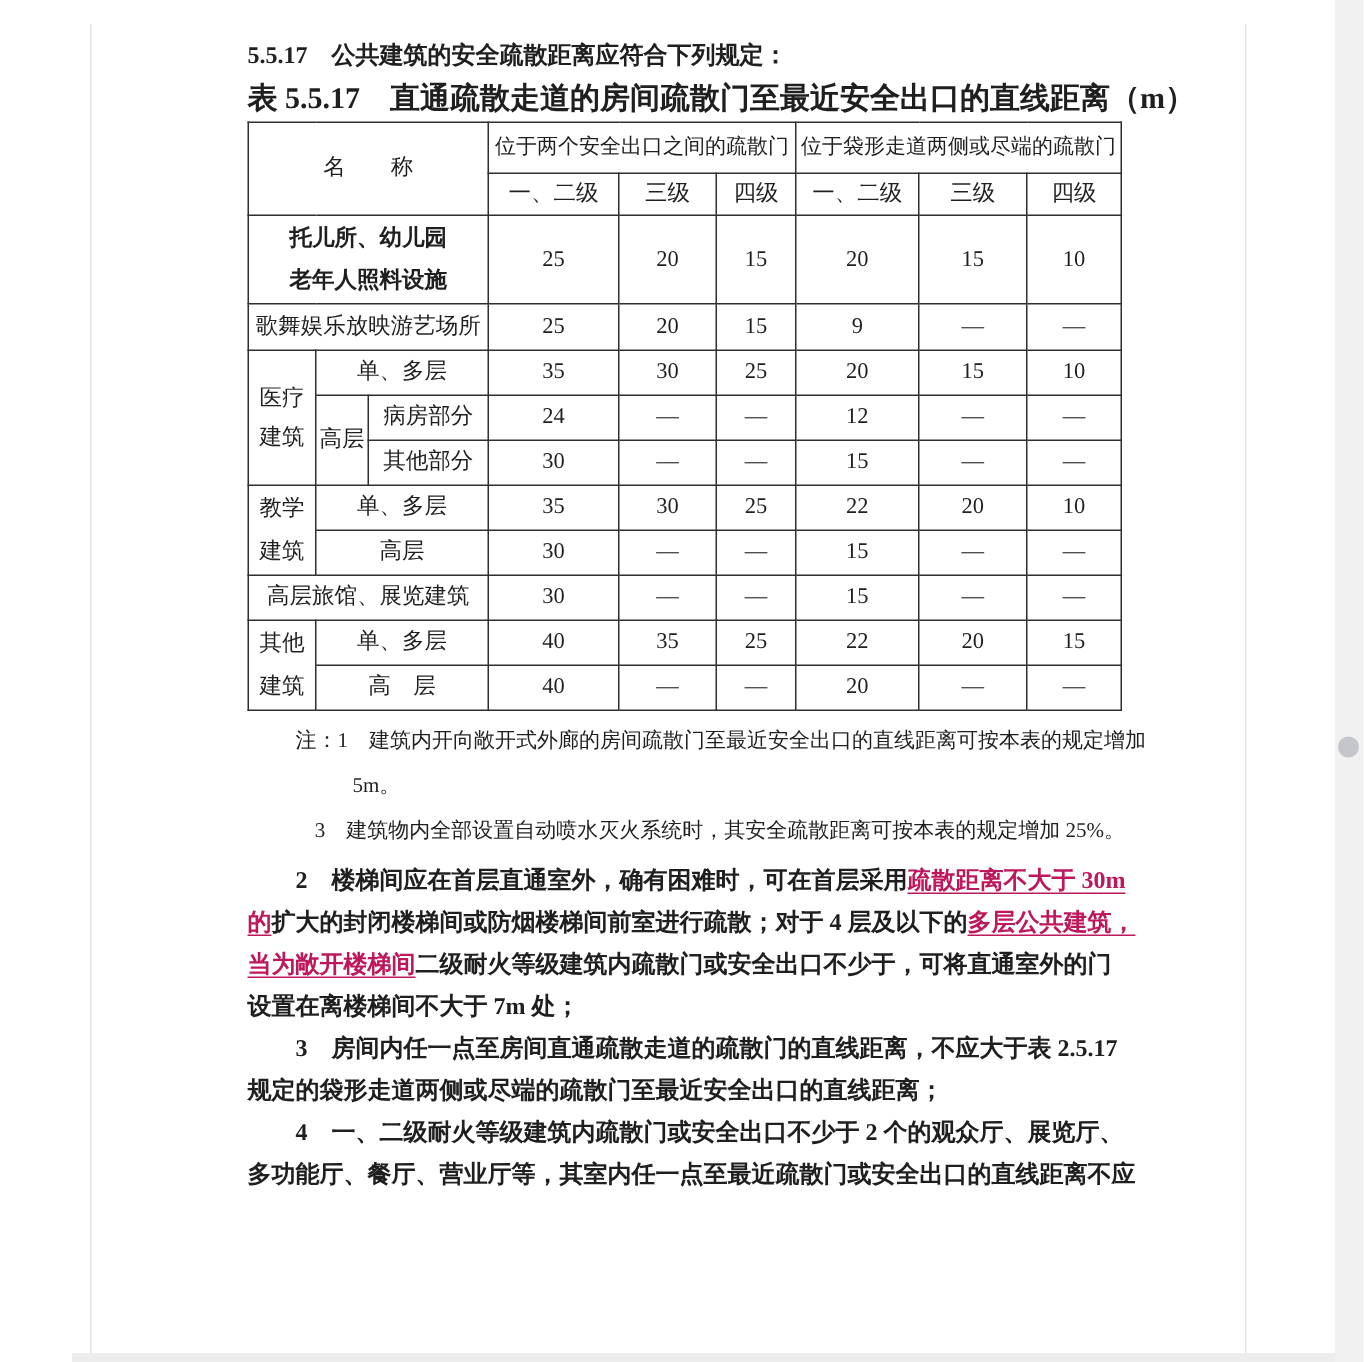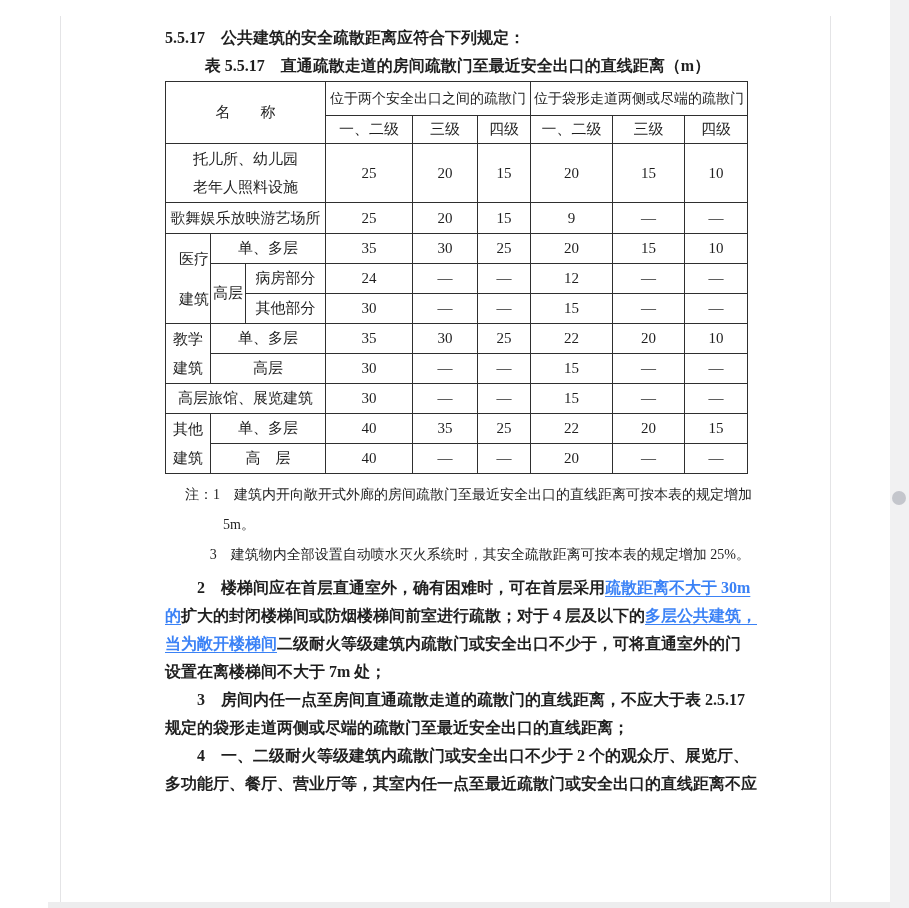--- a/index.html
+++ b/index.html
@@ -13,40 +13,40 @@
     background:#ffffff;box-sizing:border-box;
     border-left:1px solid #e4e4e6;border-right:1px solid #e4e4e6;
   }
   .content{padding:8px 80px 0 104px;overflow:hidden;}
   .clause{
     font-size:16px;line-height:28px;margin:0;font-weight:bold;
     white-space:nowrap;
   }
   .clause.indent{text-indent:32px;}
   .caption{
-    font-size:16px;font-weight:bold;text-align:center;
+    font-size:20px;font-weight:bold;text-align:right;
     line-height:26px;margin:1px 0 2px;white-space:nowrap;
   }
   table{border-collapse:collapse;table-layout:fixed;width:582px;}
   td{
     border:1px solid #2f2f2f;text-align:center;vertical-align:middle;
     font-size:15px;line-height:27px;padding:0 1px;white-space:nowrap;
     overflow:hidden;
   }
   tr.h33 td{height:33px;} tr.h27 td{height:27px;} tr.h58 td{height:58px;}
   tr.h30 td{height:30px;} tr.h29 td{height:29px;}
   td.grp{font-size:14px;margin-left:29px;}
-  td.prewrap{white-space:pre-line;line-height:28px;}
-  td.lh40{line-height:40px;white-space:normal;text-align:right;}
+  td.prewrap{white-space:pre-line;line-height:28px;font-weight:bold;}
+  td.lh40{line-height:26px;white-space:normal;}
   td.lh29{line-height:29px;white-space:normal;}
-  .notes{margin:6px 0 4px 20px;font-size:14px;font-weight:normal;}
+  .notes{margin:6px 0 4px 32px;font-size:14px;font-weight:normal;}
   .note{margin:0;line-height:30px;white-space:nowrap;}
   .note.ind28{text-indent:28px;}
   .note.ind6{text-indent:6px;text-align:right;}
-  .seg-red{color:#3b82f6;text-decoration:underline;text-underline-offset:3px;}
+  .seg-red{color:#be185d;text-decoration:underline;text-underline-offset:3px;}
   .seg-ind{margin-left:38px;text-align:right;}
   .page-gap{
     position:absolute;left:48px;top:902px;width:842px;height:6px;
     background:#ededee;
   }
   .scroll-track{
     position:absolute;right:0;top:0;width:19px;height:908px;
     background:#f1f1f2;
   }
   .scroll-thumb{

